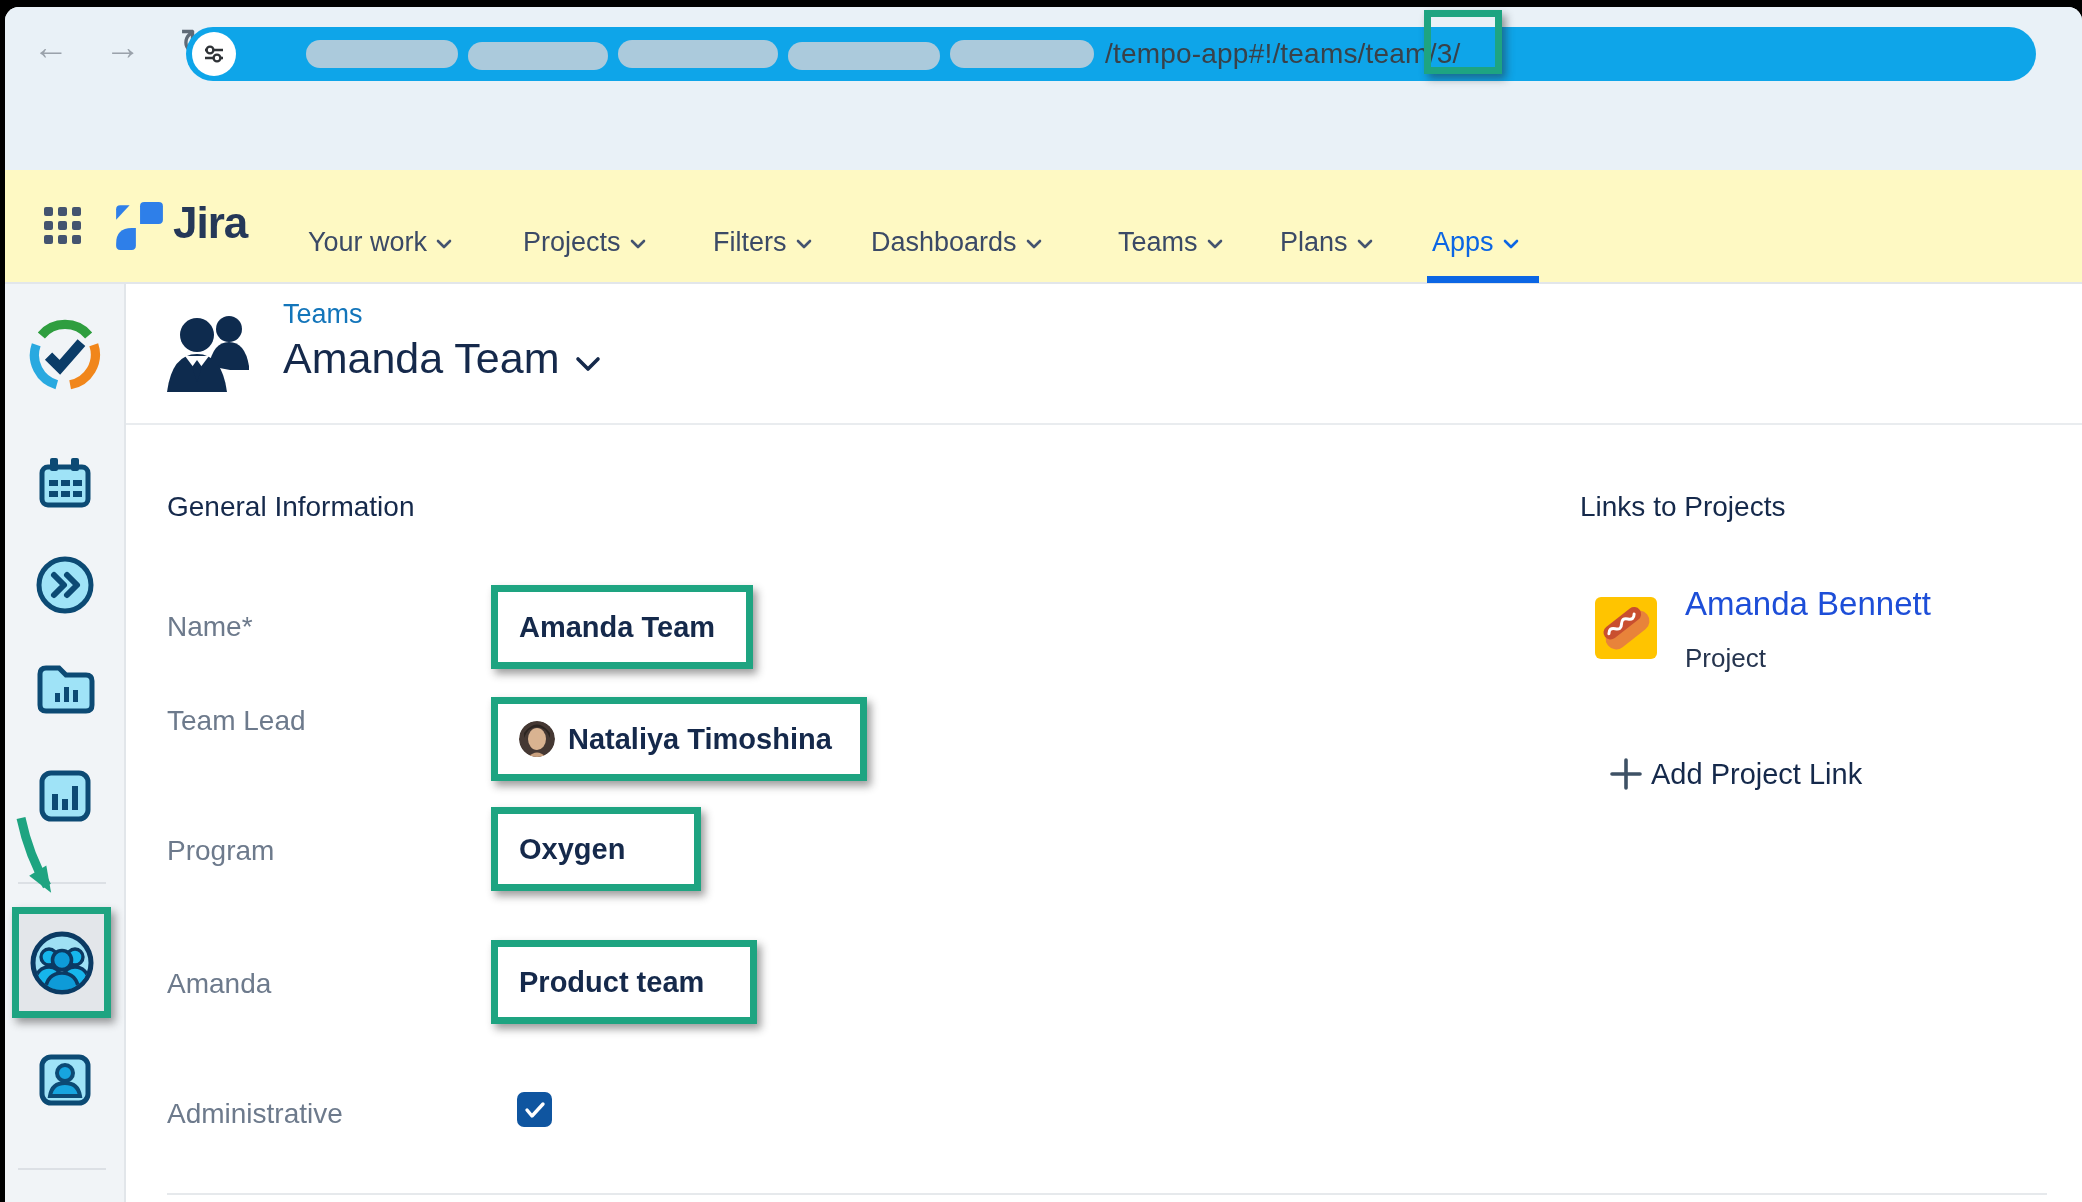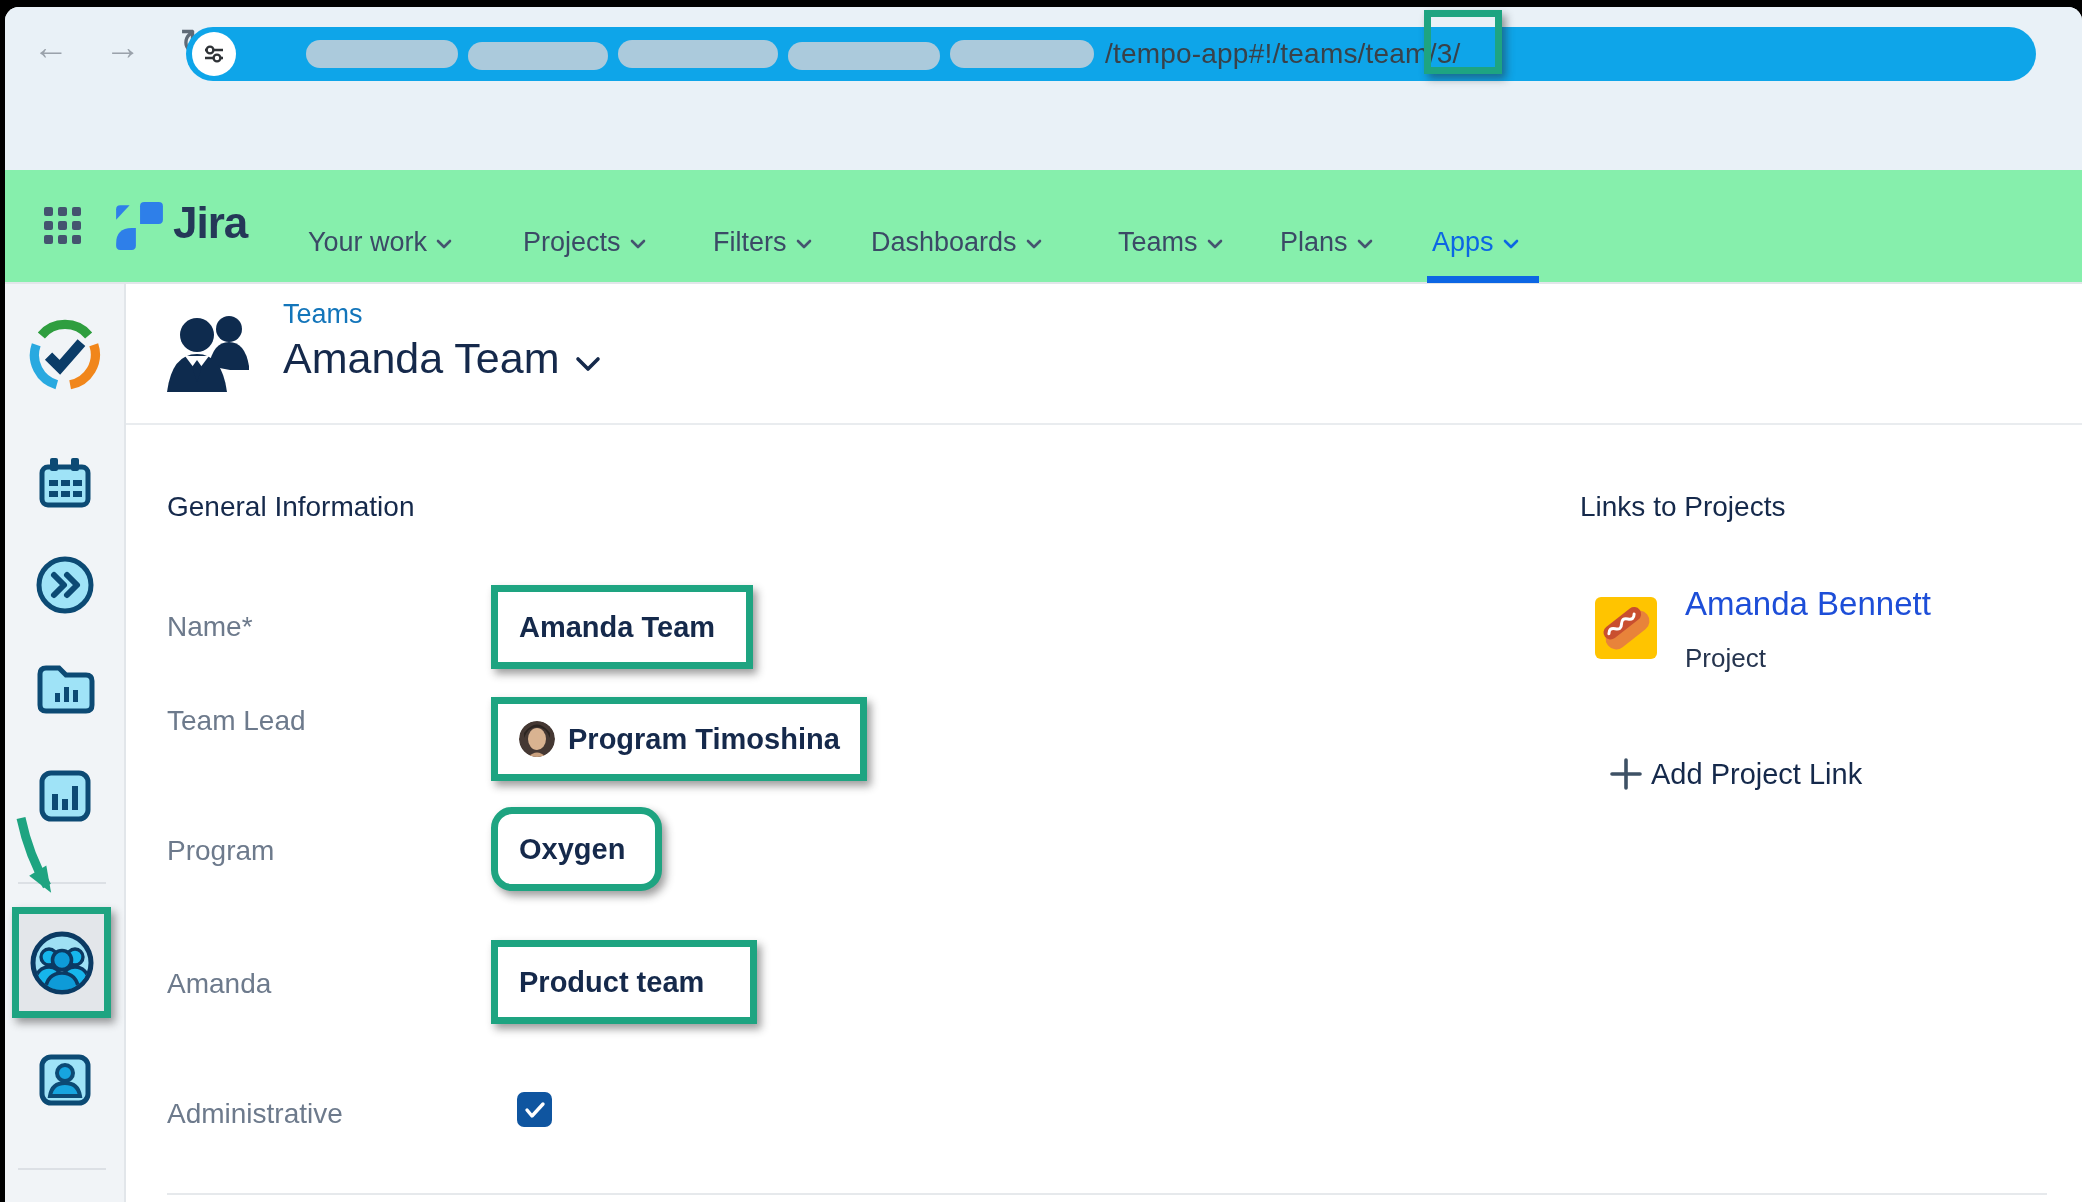--- a/index.html
+++ b/index.html
@@ -19,21 +19,21 @@
   .tb-btn.reload{color:#5F6A76;}
   .url-pill{position:absolute;left:181px;top:20px;height:54px;right:46px;
     background:#0ea5e9;border-radius:27px;}
   .tune-chip{position:absolute;left:6px;top:5px;width:44px;height:44px;border-radius:50%;
     background:#fff;display:flex;align-items:center;justify-content:center;cursor:pointer;}
   .redact{position:absolute;top:13px;height:28px;border-radius:14px;background:#C7D0D9;opacity:.85;}
   .url-text{position:absolute;left:919px;top:12px;font-size:28px;line-height:30px;color:#394149;letter-spacing:.2px;}
   .anno{border:7px solid #1EA481;box-shadow:4px 5px 8px rgba(40,40,40,.45);box-sizing:border-box;}
   .url-anno{position:absolute;left:1419px;top:3px;width:78px;height:64px;background:transparent;}
   
-  .navbar{position:absolute;left:0;top:163px;right:0;height:112px;background:#86efac;border-bottom:2px solid #E2E6EA;}
+  .navbar{position:absolute;left:0;top:163px;right:0;height:112px;background:#fef9c3;border-bottom:2px solid #E2E6EA;}
   .navbar .brand-word{position:absolute;left:168px;top:28px;font-size:44px;font-weight:700;color:#253858;letter-spacing:-1px;}
   .ni{position:absolute;top:0;height:144px;display:flex;align-items:center;gap:9px;
       font-size:27px;font-weight:500;color:#3B4A66;cursor:pointer;white-space:nowrap;}
   .ni svg{margin-top:4px;}
   .ni.active{color:#0C66E4;}
   .apps-underline{position:absolute;left:1422px;top:269px;width:112px;height:7px;background:#0C66E4;}
   .create-btn{position:absolute;left:1575px;top:180px;width:152px;height:67px;border-radius:6px;
     background:#0C66E4;color:#fff;font-size:28px;font-weight:500;display:flex;align-items:center;justify-content:center;cursor:pointer;}
   
   .sidebar{position:absolute;left:0;top:277px;bottom:0;width:119px;background:#F1F4F7;border-right:2px solid #E2E6EA;}
@@ -289,25 +289,25 @@
               </clipPath>
             </defs>
           <g clip-path="url(#av)">
             <rect width="36" height="36" fill="#453833"></rect>
             <ellipse cx="18" cy="18" rx="9" ry="11" fill="#D9B391"></ellipse>
             <path d="M5 12 Q18 -5 31 12 L31 17 Q27 6 18 6 Q9 6 5 17 Z" fill="#2B2420"></path>
             <path d="M9 36 Q18 27 27 36 Z" fill="#C9A07E"></path>
           </g>
         </svg>
       </span>
-      <span class="fld-value">Program Timoshina</span>
+      <span class="fld-value">Nataliya Timoshina</span>
     </div>
 
     <div class="fld-label" style="top:551px;">Program</div>
-    <div class="fld-box anno" style="top:523px;width:171px;border-radius:21px;">
+    <div class="fld-box anno" style="top:523px;width:210px;">
       <span class="fld-value">Oxygen</span>
     </div>
 
     <div class="fld-label" style="top:684px;">Amanda</div>
     <div class="fld-box anno" style="top:656px;width:266px;">
       <span class="fld-value">Product team</span>
     </div>
 
     <div class="fld-label" style="top:814px;">Administrative</div>
     <div class="adm-check">

